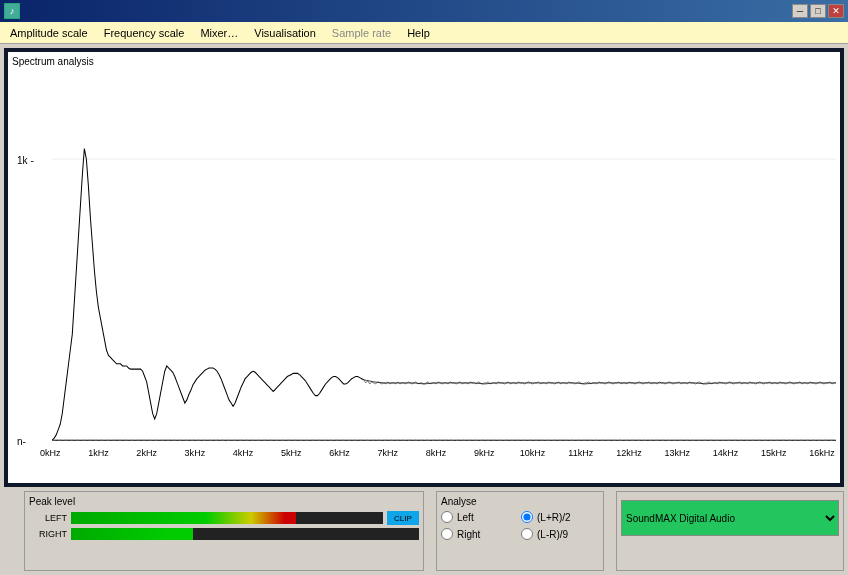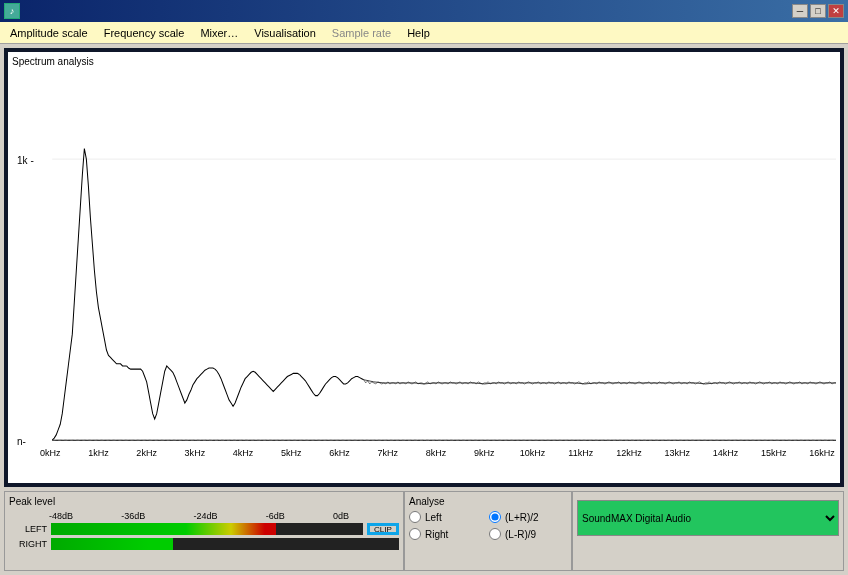--- a/index.html
+++ b/index.html
@@ -107,22 +107,23 @@
       height: calc(100% - 20px);
     }
     #spectrum-svg {
       width: 100%;
       height: 100%;
     }
 
     
     #bottom-panel {
       display: flex;
-      gap: 0;
+      gap: 12px;
       height: 80px;
+      margin-left: 20px;
     }
 
     
     #peak-level-box {
       border: 1px solid #999;
       background: #d4d0c8;
       padding: 4px;
       width: 400px;
       flex-shrink: 0;
     }
@@ -161,21 +162,21 @@
       position: absolute;
       left: 0;
       top: 0;
       height: 100%;
       background: #00cc00;
     }
     .clip-btn {
       width: 32px;
       height: 12px;
       background: #d4d0c8;
-      border: 3px solid #0ea5e9;
+      border: 7px solid #0ea5e9;
       font-size: 8px;
       display: flex;
       align-items: center;
       justify-content: center;
       flex-shrink: 0;
     }
 
     
     #analyse-box {
       border: 1px solid #999;
@@ -381,27 +382,20 @@
         <text x="758" y="365" font-size="9" fill="#000" text-anchor="middle">15kHz</text>
         <text x="806" y="365" font-size="9" fill="#000" text-anchor="middle">16kHz</text>
       </svg>
     </div>
   </div>
 
   <div id="bottom-panel">
 
     <div id="peak-level-box">
       <div id="peak-level-title">Peak level</div>
-      <div id="peak-level-labels">
-        <span>-48dB</span>
-        <span>-36dB</span>
-        <span>-24dB</span>
-        <span>-6dB</span>
-        <span>0dB</span>
-      </div>
 
       <div class="channel-row">
         <span class="channel-label">LEFT</span>
         <div class="level-bar-container">
           <div class="level-bar-green" style="width: 72%; background: linear-gradient(to right, #00aa00 0%, #00cc00 60%, #cccc00 80%, #cc4400 90%, #cc0000 95%);"></div>
         </div>
         <div class="clip-btn">CLIP</div>
       </div>
 
       <div class="channel-row">

